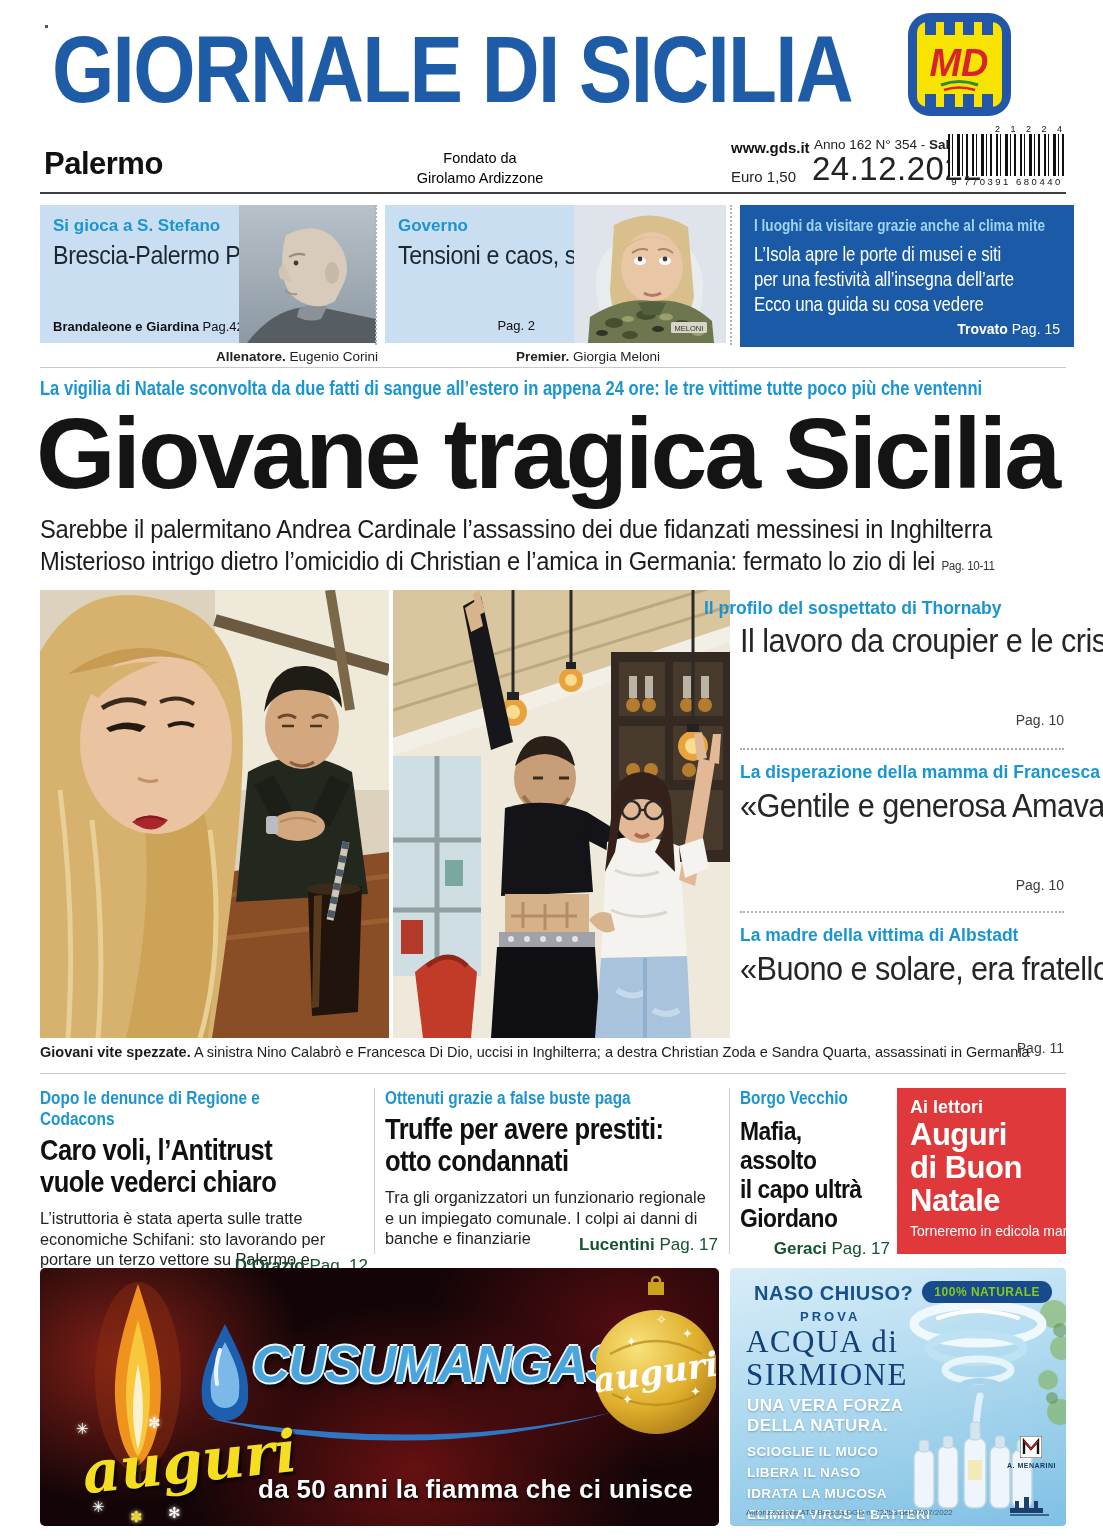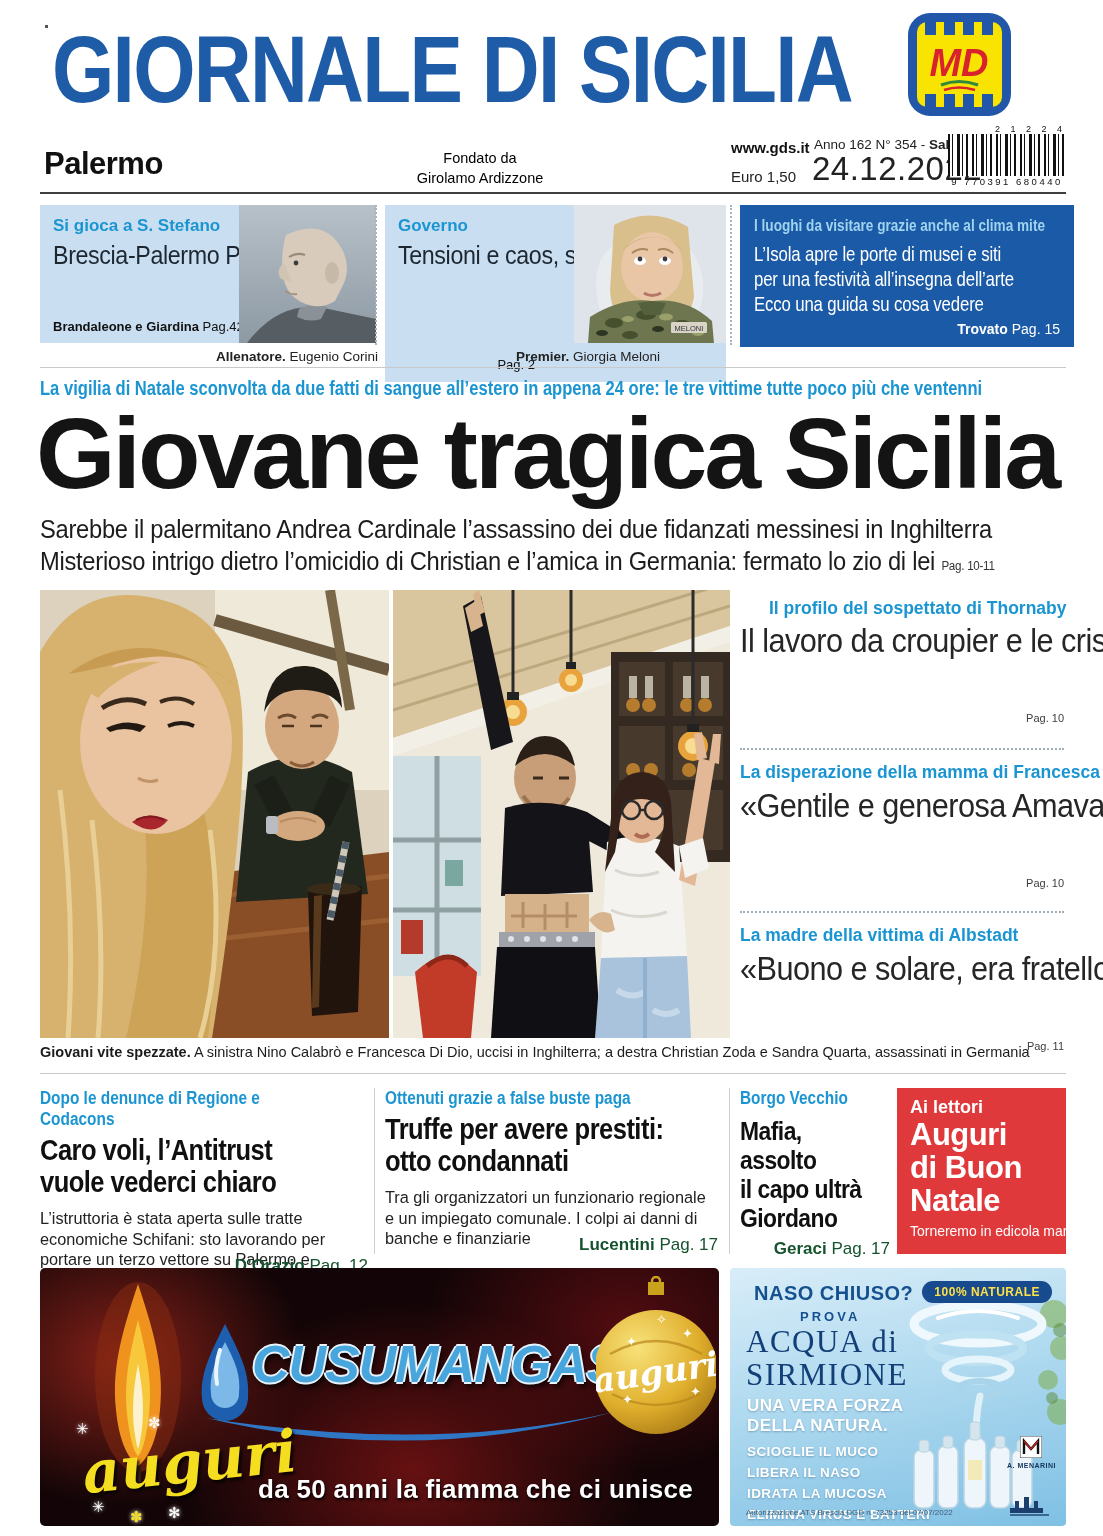--- a/index.html
+++ b/index.html
@@ -42,21 +42,21 @@
   .teaser-dark .kick{color:#9fd3ef;font-size:16px;}
   .t3-head{font-size:21px;line-height:1.2;color:#fff;letter-spacing:-.2px;}
   .t3-byline{font-size:14px;color:#fff;}
 
   .lead-kick{font-size:19.5px;font-weight:bold;color:#1b95d2;}
   .deck{font-size:25.5px;color:#1c1c1c;line-height:1.24;letter-spacing:-.3px;}
   .deck-page{font-size:12.5px;color:#333;}
 
   .side-kick{font-size:17.5px;font-weight:bold;color:#1b95d2;}
   .side-head{font-size:33px;color:#262626;line-height:1.16;letter-spacing:-.6px;}
-  .side-page{font-size:11px;color:#3c3c3c;text-align:right;}
+  .side-page{font-size:14px;color:#3c3c3c;text-align:right;}
 
   .caption{font-size:14.5px;color:#1c1c1c;}
   .caption b{font-weight:bold;}
 
   .ba-kick{font-size:17.5px;font-weight:bold;color:#1b95d2;}
   .ba-head{font-size:29px;font-weight:bold;color:#101010;line-height:1.12;letter-spacing:-.6px;}
   .ba-body{font-size:16.3px;color:#222;line-height:1.27;}
   .ba-byline{font-size:17px;color:#14532d;}
   .ba-byline b{font-weight:bold;}
 
@@ -80,21 +80,21 @@
   .spark.y{color:#f5dd20;}
 
   .adR{background:linear-gradient(168deg,#d9edf8 0%,#b2dbf0 42%,#7fc0e4 100%);
        overflow:hidden;border-radius:4px;}
   .adR .q{font-size:20px;font-weight:bold;color:#15508f;letter-spacing:.5px;}
   .adR .prova{font-size:13px;font-weight:bold;color:#15508f;letter-spacing:3px;}
   .adR .brand{font-family:"Liberation Serif",serif;font-size:31px;color:#123f78;line-height:1.05;letter-spacing:1.5px;}
   .adR .claim{font-size:17px;font-weight:bold;color:#fff;line-height:1.18;letter-spacing:.4px;text-shadow:0 1px 2px rgba(20,60,100,.35);}
   .adR .bullet{font-size:13.5px;font-weight:bold;color:#fff;line-height:1.55;letter-spacing:.4px;text-shadow:0 1px 2px rgba(20,60,100,.35);}
   .adR .auth{font-size:8px;color:#3d5e78;}
-  .adR .badge{background:#184a8e;color:#fde047;font-size:12px;font-weight:bold;
+  .adR .badge{background:#184a8e;color:#84cc16;font-size:12px;font-weight:bold;
               padding:4px 12px;border-radius:14px;letter-spacing:.5px;}
   .menarini{font-size:7px;color:#14355e;font-weight:bold;letter-spacing:.5px;}
 
   .barcode-bars{height:42px;background:repeating-linear-gradient(90deg,
       #111 0 2px,#fff 2px 4px,#111 4px 5px,#fff 5px 9px,#111 9px 12px,#fff 12px 14px,
       #111 14px 15px,#fff 15px 18px,#111 18px 20px,#fff 20px 24px);}
   .barcode-num{font-size:9.5px;color:#111;letter-spacing:2.5px;text-align:center;}
   .barcode-top{font-size:9px;color:#111;letter-spacing:4px;text-align:right;}
 </style>
 </head>
@@ -172,21 +172,21 @@
       <circle cx="57" cy="58" r="2.4" fill="#3c3c3c"></circle>
       <path d="M46,86 q6,4 12,3" stroke="#a3927e" stroke-width="2" fill="none"></path>
     </svg>
   </div>
   <div class="abs t-cap" style="left:216px;top:349px;">
     <b>Allenatore.</b><span> Eugenio Corini</span>
   </div>
 
   <div class="abs vdot" style="left:375px;top:205px;height:140px;"></div>
 
-  <div class="abs teaser" style="left:385px;top:205px;width:333px;height:177px;">
+  <div class="abs teaser" style="left:385px;top:205px;width:333px;height:138px;">
     <div class="abs kick" style="left:13px;top:11px;">Governo</div>
     <div class="abs t-head cx93" style="left:13px;top:36px;">Tensioni e caos,
 sì alla fiducia
 alla manovra</div>
     <div class="abs t-byline" style="left:20px;bottom:10px;width:130px;text-align:right;">Pag. 2</div>
 
     <svg class="abs" style="right:0;top:0;" width="152" height="138" viewBox="0 0 152 138">
       <rect width="152" height="138" fill="#dfe3ea"></rect>
       <path d="M30,120 Q10,60 40,40 L112,40 Q142,70 120,122 Z" fill="#e9ecef"></path>
       <path d="M40,20 Q78,0 114,22 L120,92 Q114,120 96,126 L56,126 Q38,114 36,86 Z" fill="#d9bf8b"></path>
@@ -383,21 +383,21 @@
     <path d="M286,290 L306,168 L322,172 L302,296 Z" fill="#e2b896"></path>
     <path d="M304,170 l-3,-26 8,-2 5,26z" fill="#e2b896"></path>
     <path d="M316,172 l4,-28 8,0 -2,30z" fill="#e2b896"></path>
     <path d="M286,256 L310,248 L316,278 L292,288 Z" fill="#f4f3ef"></path>
     <path d="M208,368 L294,366 L298,448 L202,448 Z" fill="#a9c3dc"></path>
     <path d="M224,400 q14,10 28,2 M260,420 q14,8 26,0" stroke="#c6d9ea" stroke-width="6" fill="none"></path>
     <line x1="252" y1="368" x2="252" y2="448" stroke="#8fb0cf" stroke-width="4"></line>
     <path d="M196,330 q14,18 26,10 l-4,-16 q-12,-6 -22,6z" fill="#d8b48e"></path>
   </svg>
 
-  <div class="abs side-kick" style="left:769px;top:598px;text-align:right;">Il profilo del sospettato di Thornaby</div>
+  <div class="abs side-kick" style="left:704px;top:598px;text-align:right;">Il profilo del sospettato di Thornaby</div>
   <div class="abs side-head cx93" style="left:740px;top:622px;width:350px;">Il lavoro da croupier
 e le crisi depressive</div>
   <div class="abs side-page" style="left:740px;top:712px;width:324px;">Pag. 10</div>
   <div class="abs hdot" style="left:740px;top:748px;width:324px;"></div>
 
   <div class="abs side-kick" style="left:740px;top:762px;">La disperazione della mamma di Francesca</div>
   <div class="abs side-head cx93" style="left:740px;top:787px;width:350px;">«Gentile e generosa
 Amava il suo Nino»</div>
   <div class="abs side-page" style="left:740px;top:877px;width:324px;">Pag. 10</div>
   <div class="abs hdot" style="left:740px;top:911px;width:324px;"></div>

